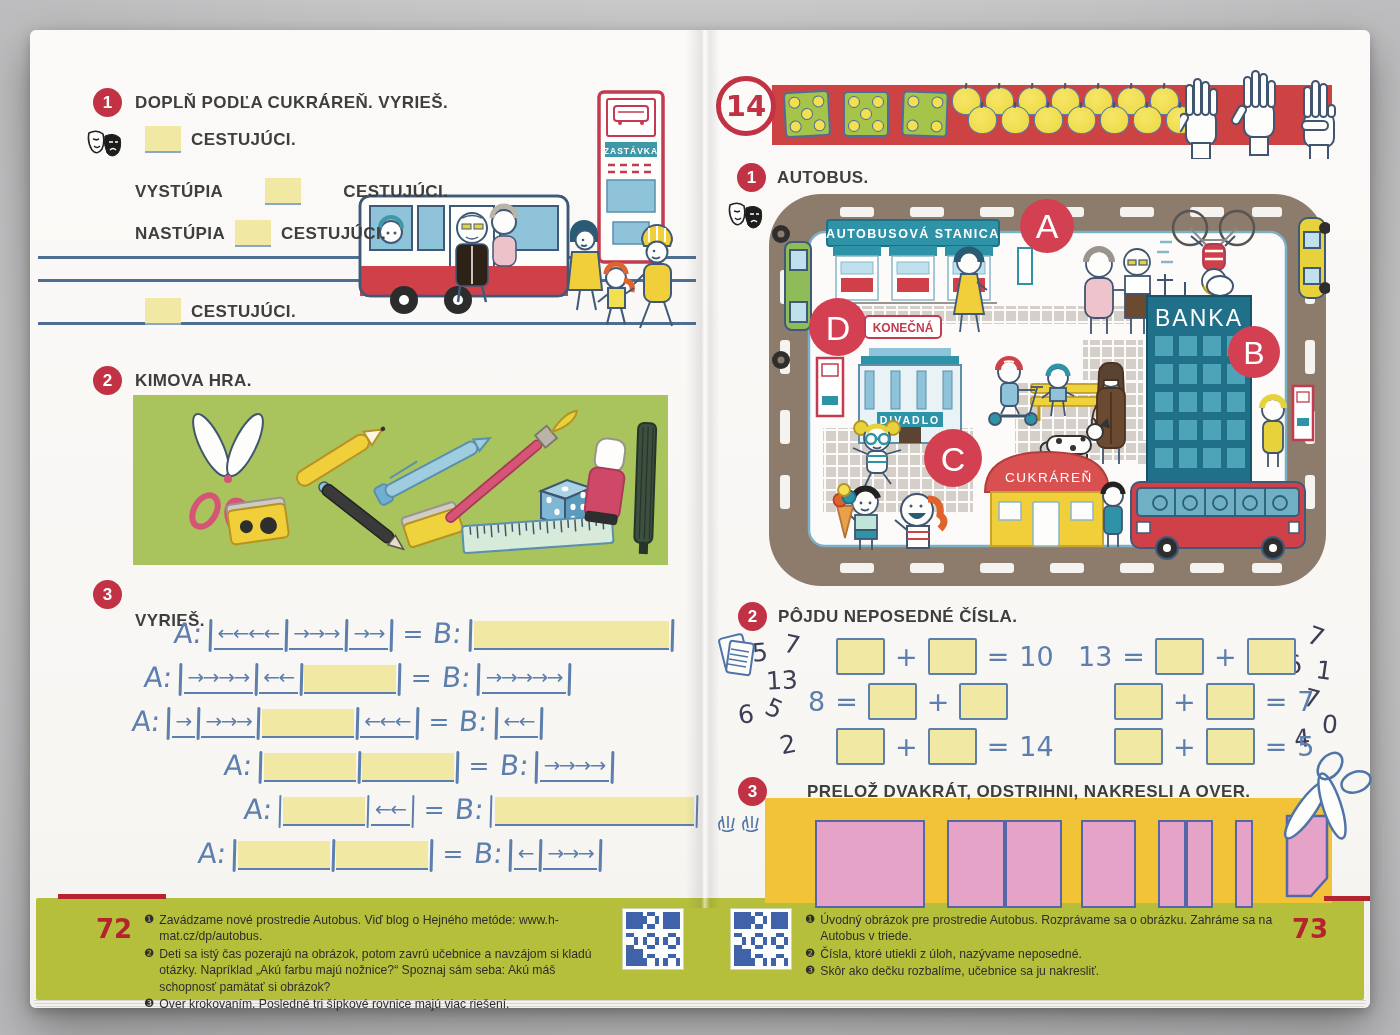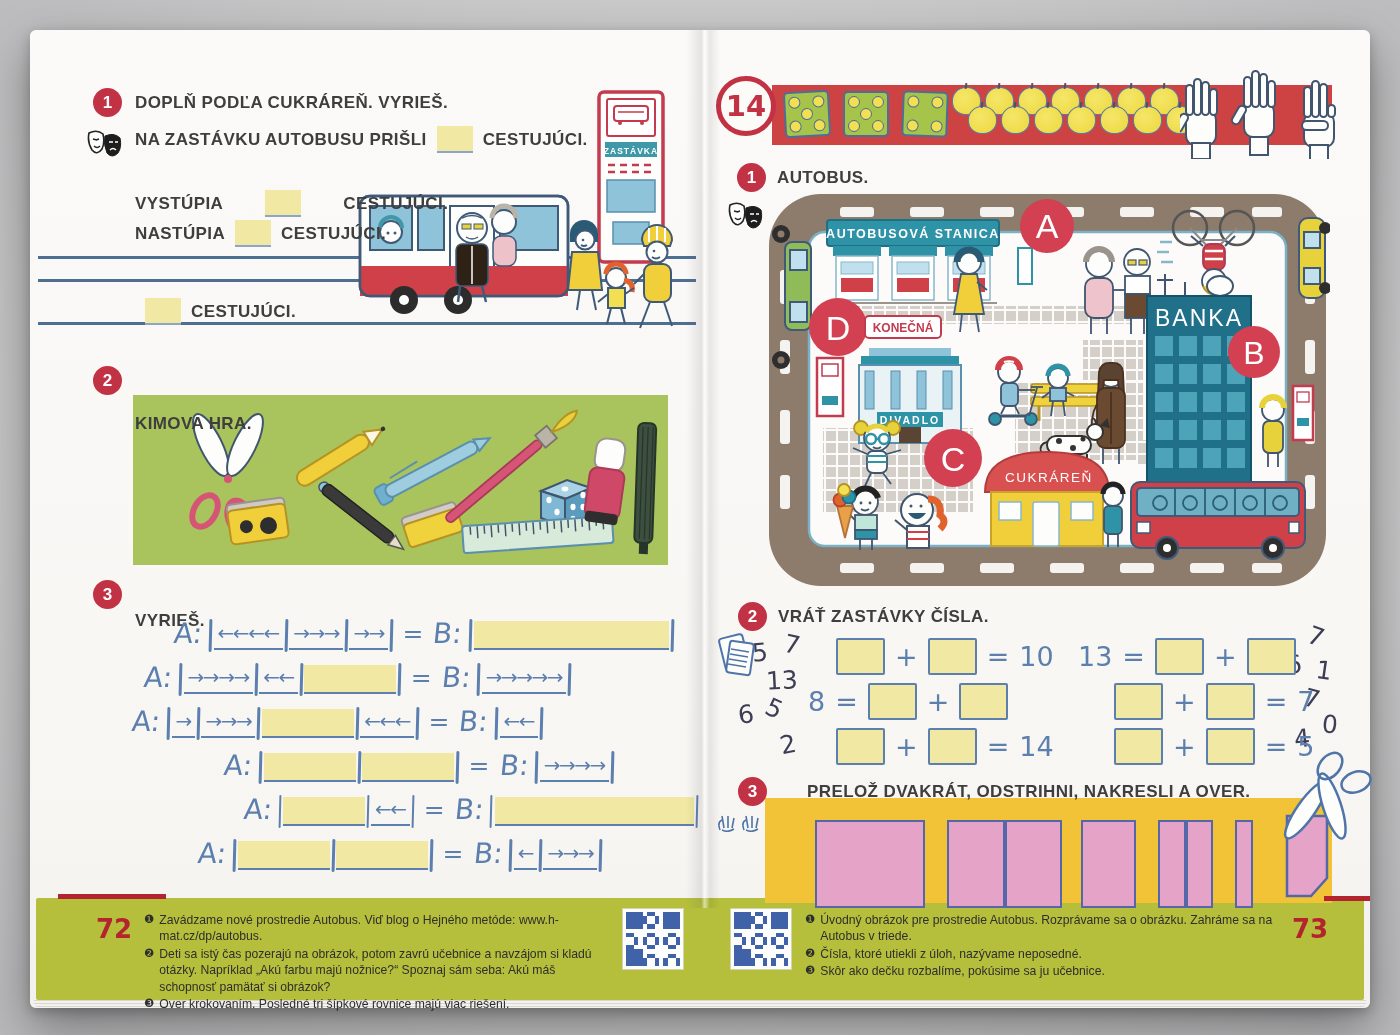--- a/index.html
+++ b/index.html
@@ -117,25 +117,24 @@
     <div class="tasktitle" style="left:105px;top:63px;">DOPLŇ PODĽA CUKRÁREŇ. VYRIEŠ.</div>
 
     <svg class="absico" style="left:56px;top:100px;" width="38" height="28" viewBox="0 0 38 28">
       <path d="M3 3 q8 -4 14 1 q2 9 -1 15 q-5 7 -10 1 q-5 -8 -3 -17z" fill="#fdfdfd" stroke="#222" stroke-width="1.6"></path>
       <path d="M7 9 l4 1 M13 9 l-3 1 M8 16 q3 3 6 0" fill="none" stroke="#222" stroke-width="1.4"></path>
       <path d="M19 6 q9 -4 15 2 q2 9 -2 15 q-6 6 -11 0 q-4 -9 -2 -17z" fill="#1d1d1d" stroke="#1d1d1d"></path>
       <path d="M23 12 l4 0 M29 12 l3 0 M24 20 q3 -3 6 0" fill="none" stroke="#fff" stroke-width="1.5"></path>
     </svg>
 
     <div class="fill-line" style="left:105px;top:96px;">
-      <span class="pre">NA ZASTÁVKU AUTOBUSU PRIŠLI</span>
         <span class="iblank"></span>
         <span class="post">CESTUJÚCI.</span>
     </div>
-    <div class="fill-line" style="left:105px;top:160px;gap:32px;">
+    <div class="fill-line" style="left:105px;top:148px;gap:32px;">
       <span class="pre">VYSTÚPIA</span>
         <span class="iblank"></span>
         <span class="post">CESTUJÚCI.</span>
     </div>
     <div class="fill-line" style="left:105px;top:190px;">
       <span class="pre">NASTÚPIA</span>
         <span class="iblank"></span>
         <span class="post">CESTUJÚCI.</span>
     </div>
     <div class="fill-line" style="left:105px;top:268px;">
@@ -218,21 +217,21 @@
         <circle cx="302" cy="163" r="1.3" fill="#3f5a78" stroke="none"></circle>
         <path d="M300 169 q4 3 8 0"></path>
         <rect x="292" y="176" width="27" height="38" rx="8" fill="#f0cf3a"></rect>
         <line x1="298" y1="214" x2="288" y2="240"></line>
           <line x1="312" y1="214" x2="320" y2="238"></line>
         <line x1="292" y1="186" x2="282" y2="196"></line>
       </g>
     </svg>
 
     <div class="tasknum" style="left:63px;top:336px;">2</div>
-    <div class="tasktitle" style="left:105px;top:341px;margin-top:43px;">KIMOVA HRA.</div>
+    <div class="tasktitle" style="left:105px;top:341px;">KIMOVA HRA.</div>
 
     <div class="kimbox">
       <svg width="535" height="170" viewBox="0 0 535 170">
 
         <g>
           <ellipse cx="78" cy="50" rx="11" ry="34" fill="#fdfdfc" stroke="#41556e" stroke-width="2" transform="rotate(-26 78 50)"></ellipse>
           <ellipse cx="112" cy="50" rx="11" ry="34" fill="#fdfdfc" stroke="#41556e" stroke-width="2" transform="rotate(26 112 50)"></ellipse>
           <circle cx="95" cy="84" r="4" fill="#d65577"></circle>
           <ellipse cx="72" cy="116" rx="11" ry="17" fill="none" stroke="#d65577" stroke-width="6" transform="rotate(30 72 116)"></ellipse>
           <ellipse cx="106" cy="122" rx="11" ry="17" fill="none" stroke="#d65577" stroke-width="6" transform="rotate(-18 106 122)"></ellipse>
@@ -1047,21 +1046,21 @@
       <g stroke="#3f5a78" stroke-width="2">
         <rect x="534" y="28" width="26" height="80" rx="9" fill="#e8d23c"></rect>
         <rect x="539" y="42" width="16" height="16" fill="#bfe0ec"></rect>
         <rect x="539" y="78" width="16" height="16" fill="#bfe0ec"></rect>
         <circle cx="560" cy="38" r="6" fill="#2e2e2e" stroke="none"></circle>
         <circle cx="560" cy="98" r="6" fill="#2e2e2e" stroke="none"></circle>
       </g>
     </svg>
 
     <div class="tasknum" style="left:708px;top:572px;">2</div>
-    <div class="tasktitle" style="left:748px;top:577px;">VRÁŤ ZASTÁVKY ČÍSLA.</div>
+    <div class="tasktitle" style="left:748px;top:577px;">PÔJDU NEPOSEDNÉ ČÍSLA.</div>
 
     <svg class="absico" style="left:686px;top:602px;" width="42" height="46" viewBox="0 0 42 46">
       <g fill="#fdfdfc" stroke="#4e74a8" stroke-width="2">
         <rect x="6" y="4" width="24" height="32" rx="3" transform="rotate(-14 18 20)"></rect>
         <rect x="12" y="10" width="24" height="32" rx="3" transform="rotate(8 24 26)"></rect>
       </g>
       <path d="M15 17 l18 3 M14 22 l18 3 M13 27 l18 3 M12 32 l18 3" stroke="#4e74a8" stroke-width="1.4" fill="none"></path>
     </svg>
 
     <div class="stray" id="stray-left" style="left:706px;top:600px;width:100px;height:140px;">
@@ -1334,21 +1333,21 @@
         <div class="fn">
           <span class="mk">❶</span>
           <span>Úvodný obrázok pre prostredie Autobus. Rozprávame sa o obrázku. Zahráme sa na Autobus v triede.</span>
         </div>
         <div class="fn">
           <span class="mk">❷</span>
           <span>Čísla, ktoré utiekli z úloh, nazývame neposedné.</span>
         </div>
         <div class="fn">
           <span class="mk">❸</span>
-          <span>Skôr ako dečku rozbalíme, pokúsime sa ju učebnice.</span>
+          <span>Skôr ako dečku rozbalíme, učebnice sa ju nakresliť.</span>
         </div>
       </div>
     <div class="pagenum" style="left:1262px;top:884px;">73</div>
     <div class="redbar" style="left:1294px;top:866px;width:46px;"></div>
   </div>
 
   <div class="footer-band" style="z-index:2;"></div>
   <div class="spine"></div>
   <div class="page-edges"></div>
 </div>

